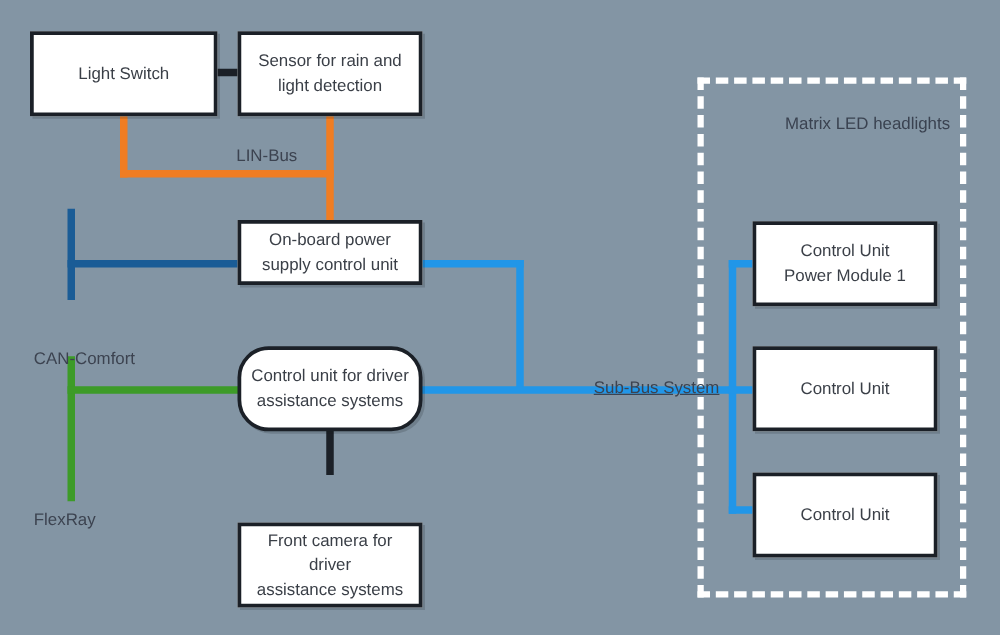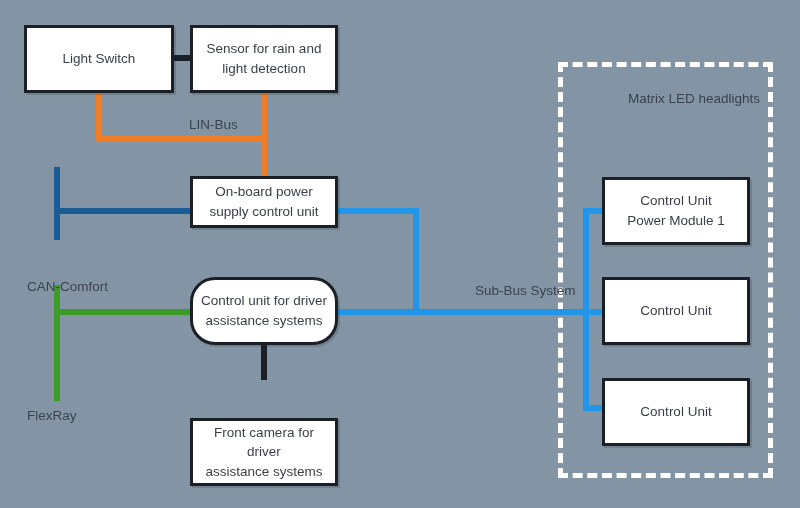--- a/index.html
+++ b/index.html
@@ -103,21 +103,21 @@
 
   <div class="wire v w-blue" style="left:413px; top:208px; height:104px;"></div>
 
   <div class="wire h w-blue" style="left:336px; top:309px; width:253px;"></div>
 
   <div class="wire v w-blue" style="left:583px; top:208px; height:203px;"></div>
 
   <div class="wire h w-blue" style="left:583px; top:208px; width:22px;"></div>
   <div class="wire h w-blue" style="left:583px; top:309px; width:22px;"></div>
   <div class="wire h w-blue" style="left:583px; top:405px; width:22px;"></div>
-  <div class="label bus-name" style="left:434px; top:282px;">Sub-Bus System</div>
+  <div class="label bus-name" style="left:434px; top:301px;text-decoration:underline;">Sub-Bus System</div>
 
   <div class="node" style="left:24px; top:25px; width:150px; height:68px;">
     <div>
       <span>Light Switch</span>
     </div>
   </div>
 
   <div class="node" style="left:190px; top:25px; width:148px; height:68px;">
     <div>
       <span>Sensor for rain and</span>

